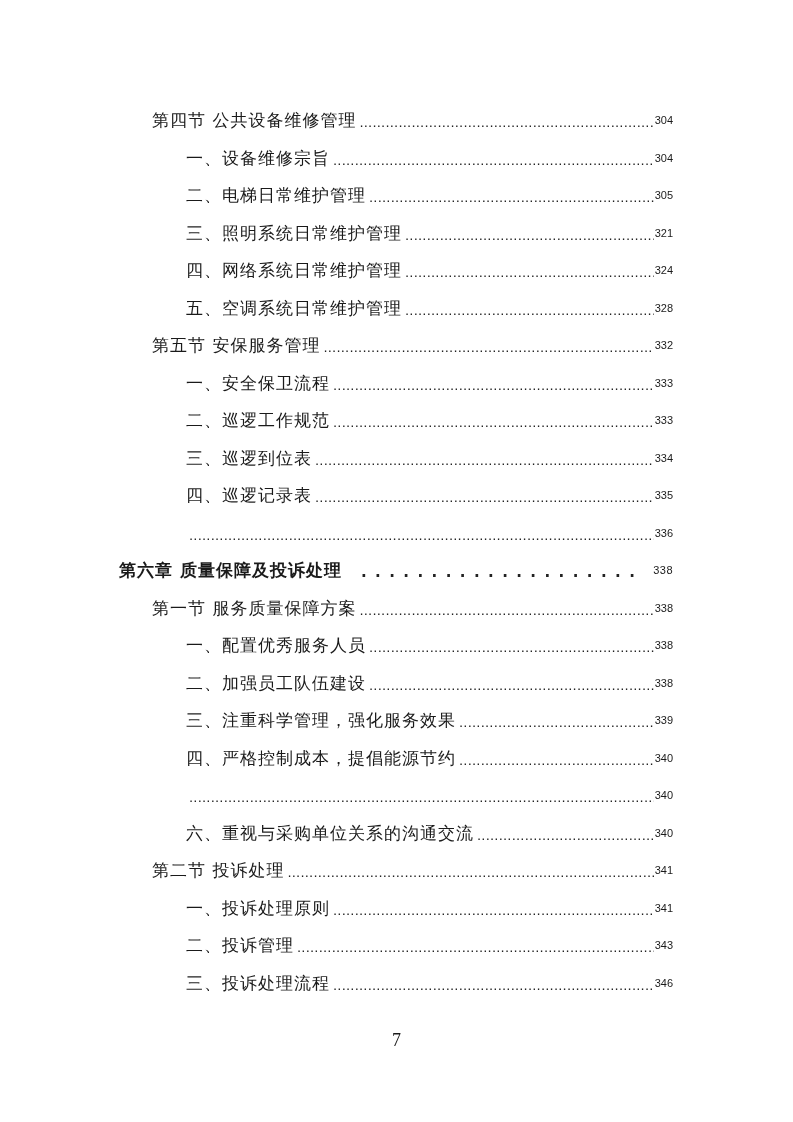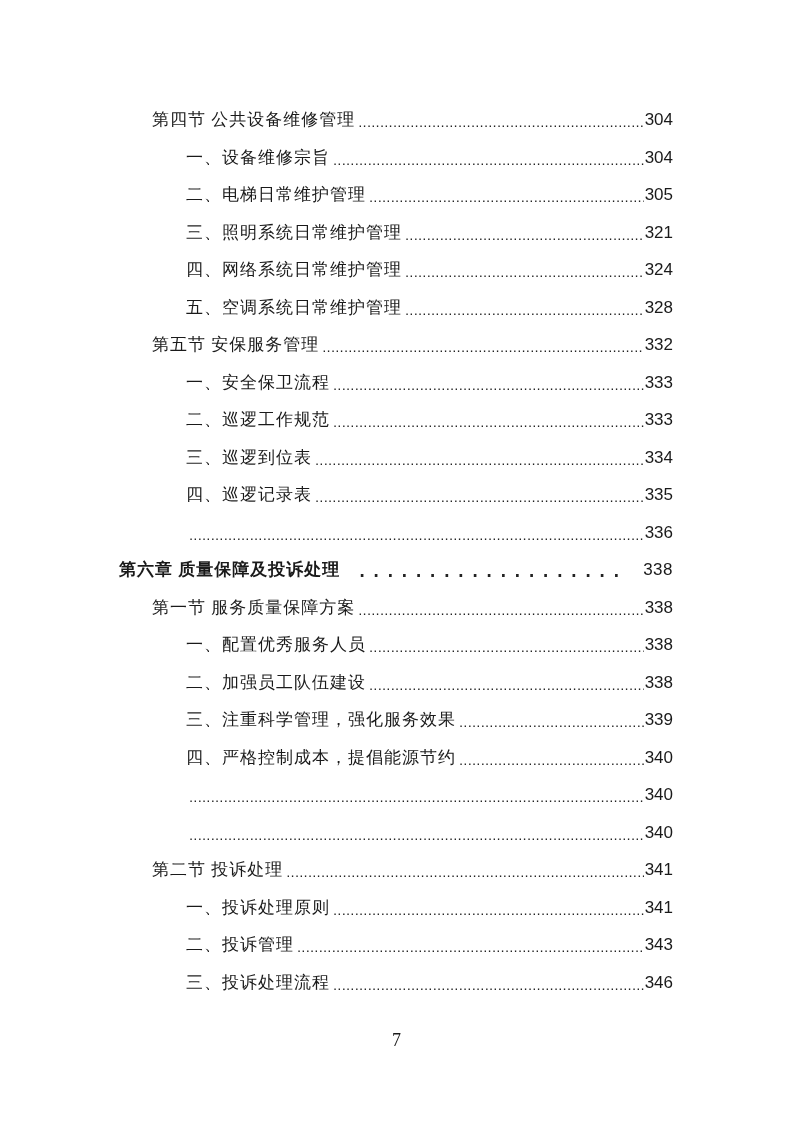--- a/index.html
+++ b/index.html
@@ -4,27 +4,27 @@
 <style>
   html, body { margin: 0; padding: 0; background: #ffffff; }
   body { width: 793px; height: 1122px; position: relative; overflow: hidden;
          font-family: "DejaVu Sans", "Liberation Sans", sans-serif; color: #1a1a1a; }
   .toc { position: absolute; left: 0; top: 101px; width: 793px; }
   .row { position: absolute; height: 30px; display: flex; align-items: center;
          right: 120px; font-size: 17px; line-height: 30px; white-space: nowrap; }
   .row.section { left: 152px; }
   .row.item { left: 186px; }
   .row.chapter { left: 119px; font-weight: bold; gap: 16px; }
-  .row .title { flex: none; letter-spacing: 1px; font-family: Liberation Serif, serif; }
+  .row .title { flex: none; letter-spacing: 1px; }
   .row .dots { flex: 1 1 auto; overflow: hidden; margin: 0 1px 0 3px; height: 30px; position: relative; }
   .row .dots::before { content: "......................................................................................................................................................................................................";
          position: absolute; left: 0; bottom: 6px; font-size: 13px; line-height: 13px; letter-spacing: 0.2px; color: #222; }
   .row.chapter .dots::before { content: ". . . . . . . . . . . . . . . . . . . . . . . . . . . . . . . . . . . . . . . . . . . . . . . . . . . . . . . . . . . . . . . . . . . . . . . . . . . . . . . . . ";
          font-size: 15px; font-weight: bold; letter-spacing: 1.6px; bottom: 6px; }
-  .row .page { flex: none; font-family: "Liberation Sans", sans-serif; font-size: 17px; }
+  .row .page { flex: none; font-family: "Liberation Sans", sans-serif; font-size: 11px; }
   .row.chapter .page { font-weight: normal; font-family: "Liberation Sans", sans-serif; letter-spacing: 0.5px; }
   .footer { position: absolute; left: 0; width: 793px; top: 1030px; text-align: center;
             font-family: "Liberation Serif", serif; font-size: 18px; }
 </style>
 </head>
 <body>
 
 <div class="toc">
   <div class="row section" style="top:4px">
       <span class="title">第四节  公共设备维修管理</span>
@@ -113,20 +113,21 @@
   <div class="row item" style="top:641.5px">
       <span class="title">四、严格控制成本，提倡能源节约</span>
       <span class="dots"></span>
       <span class="page">340</span>
     </div>
   <div class="row item" style="top:679px">
       <span class="dots"></span>
       <span class="page">340</span>
     </div>
   <div class="row item" style="top:716.5px">
+      <span class="title">六、重视与采购单位关系的沟通交流</span>
       <span class="dots"></span>
       <span class="page">340</span>
     </div>
   <div class="row section" style="top:754px">
       <span class="title">第二节  投诉处理</span>
       <span class="dots"></span>
       <span class="page">341</span>
     </div>
   <div class="row item" style="top:791.5px">
       <span class="title">一、投诉处理原则</span>

